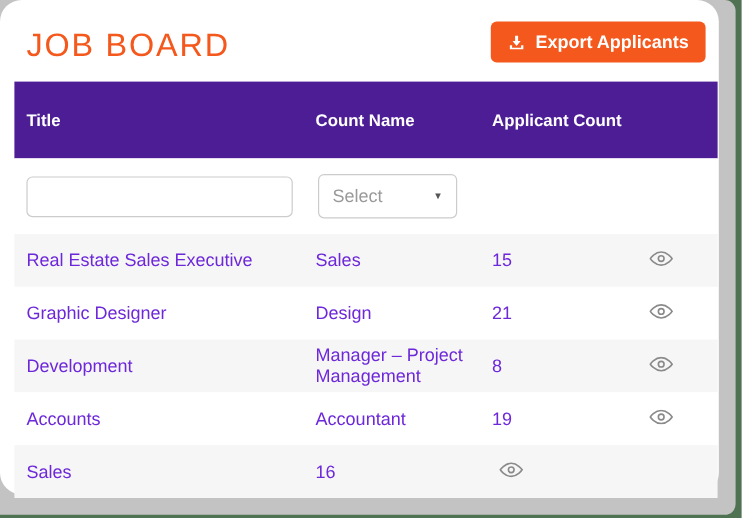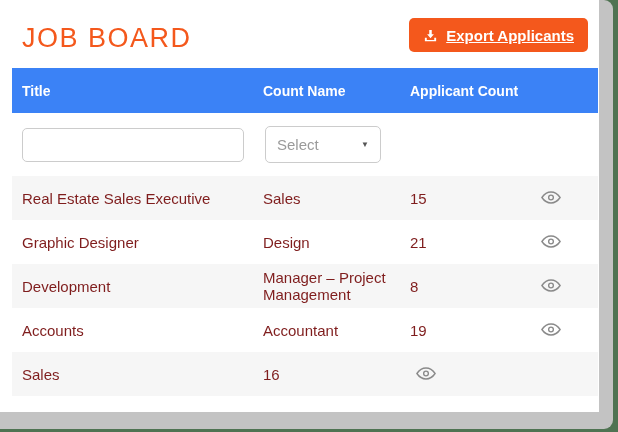--- a/index.html
+++ b/index.html
@@ -12,20 +12,21 @@
   .shadow {
     position: absolute; left: 0; top: 0;
     width: 613px; height: 429px;
     background: #C3C3C3;
     border-radius: 0 9px 9px 0;
   }
   .card {
     position: absolute; left: 0; top: 0;
     width: 599px; height: 412px;
     background: #ffffff;
+    border-radius: 18px;
   }
   .header-bar {
     display: flex; align-items: flex-start; justify-content: space-between;
     margin: 18px 11px 0 22px;
   }
   .page-title {
     color: #F4581C;
     font-size: 27px;
     font-weight: 400;
     letter-spacing: 1.5px;
@@ -37,31 +38,30 @@
     background: #F4581C;
     color: #fff;
     border: none;
     border-radius: 5px;
     padding: 8px 14px;
     font-family: inherit;
     font-size: 15px;
     font-weight: 700;
     cursor: pointer;
     height: 34px;
-    text-decoration: underline;
   }
   .table-wrap { margin: 14px 0 0 12px; width: 586px; }
   .thead, .trow {
     display: grid;
     grid-template-columns: 241px 147px 125px 73px;
     align-items: center;
   }
   .thead {
-    height: 45px;
-    background: #3b82f6;
+    height: 64px;
+    background: #4c1d95;
     color: #ffffff;
     font-size: 14px;
     font-weight: 700;
   }
   .thead > div { padding-left: 10px; }
   .filter-row {
     display: grid;
     grid-template-columns: 241px 147px 125px 73px;
     align-items: center;
     height: 63px;
@@ -88,21 +88,21 @@
     background: #fff;
     display: flex; align-items: center; justify-content: space-between;
     padding: 16px 11px;
     cursor: pointer;
   }
   .select-label { color: #9a9a9a; font-size: 15px; }
   .select-caret { color: #555; font-size: 8px; }
   .trow {
     height: 44px;
     font-size: 15px;
-    color: #7f1d1d;
+    color: #6d28d9;
     background: #ffffff;
   }
   .trow.alt { background: #F6F6F6; }
   .trow > div { padding-left: 10px; }
   .action-cell { padding-left: 16px !important; }
   .eye-btn {
     background: transparent; border: none; cursor: pointer;
     display: inline-flex; align-items: center; padding: 0;
   }
 </style>

